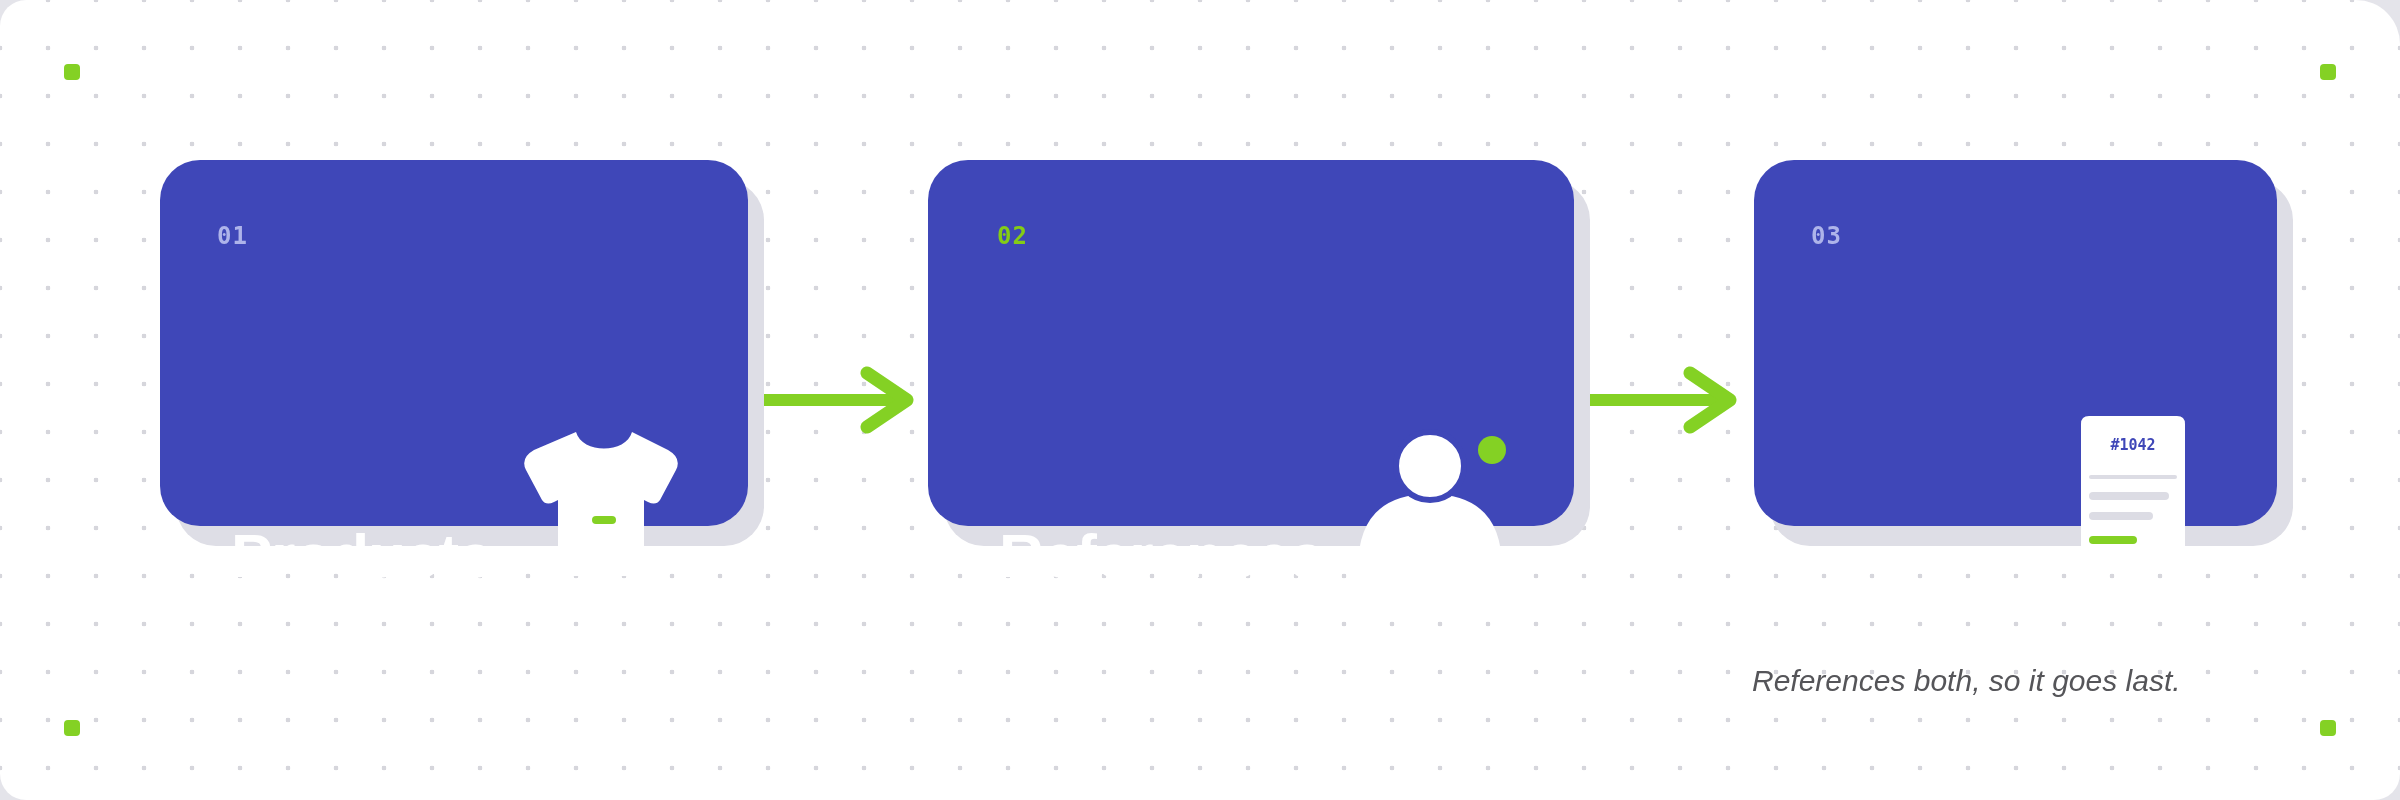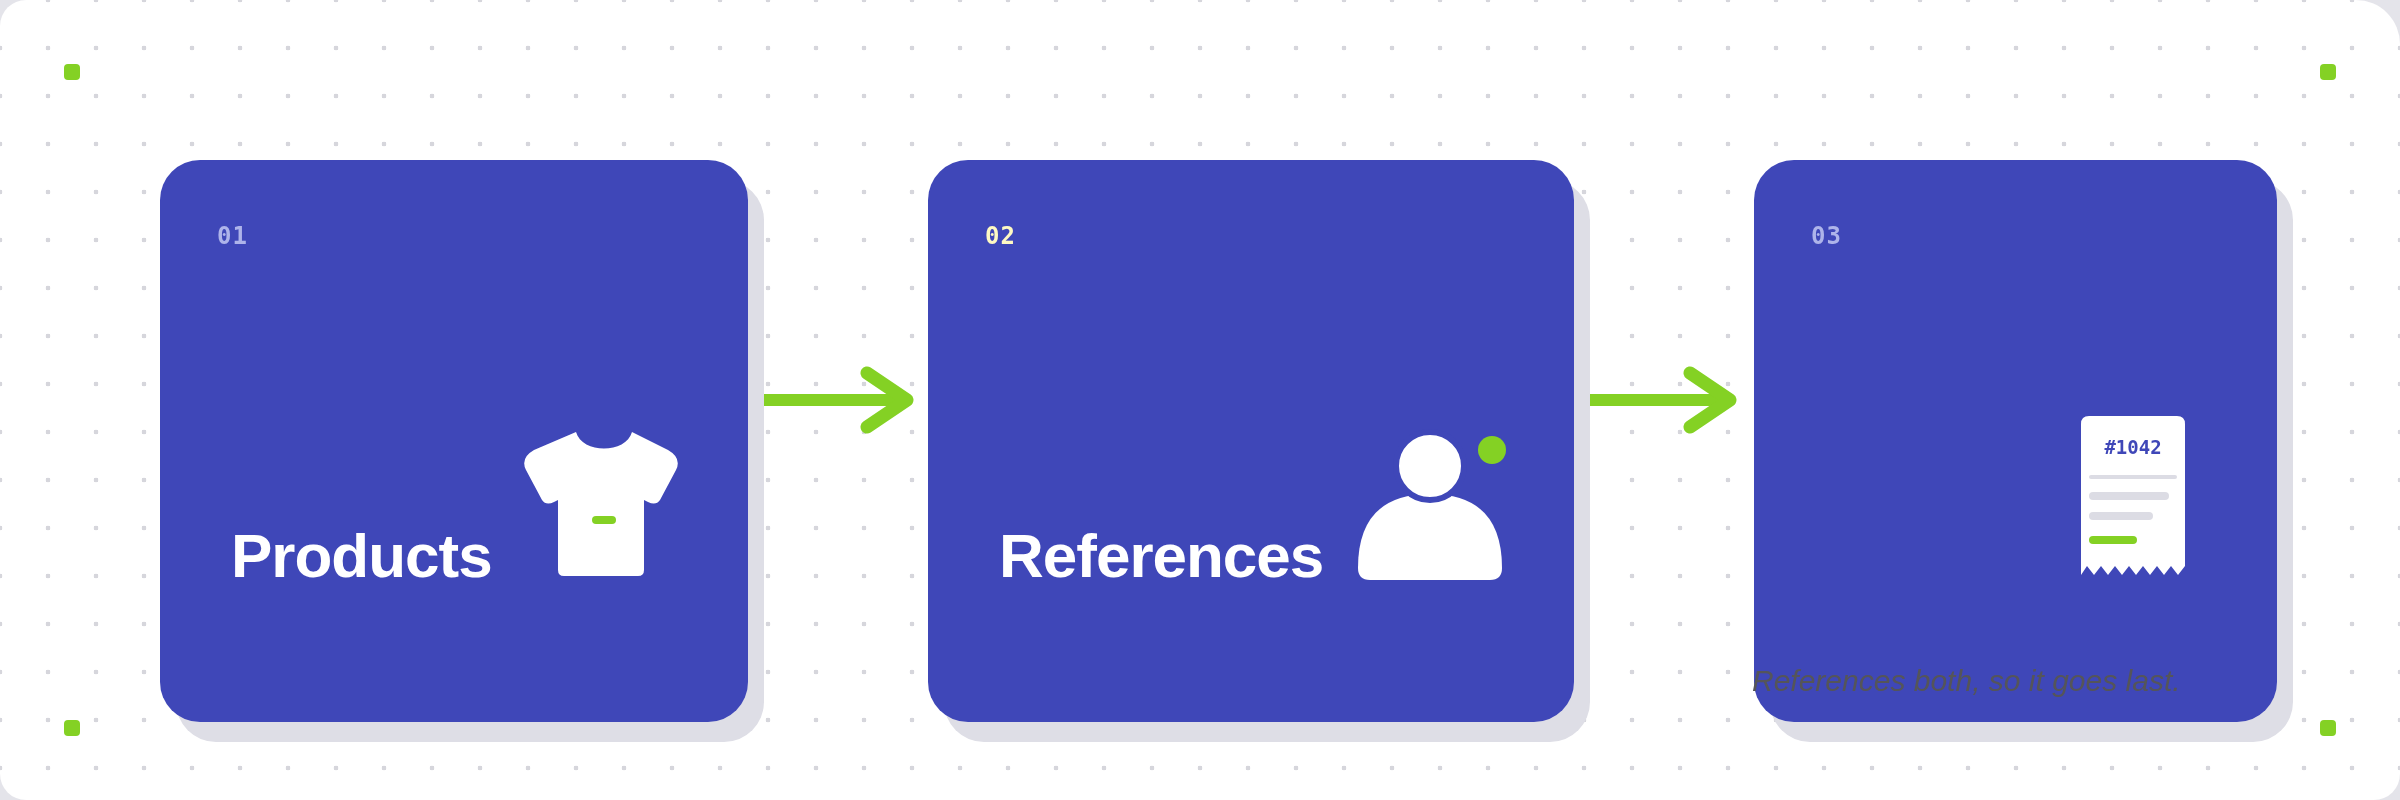--- a/index.html
+++ b/index.html
@@ -8,21 +8,21 @@
     position: absolute; left: 0; top: 0; width: 2400px; height: 800px;
     background-color: #ffffff;
     background-image: radial-gradient(circle, #d6d6dc 2.2px, transparent 2.6px);
     background-size: 48px 48px;
     background-position: -24px -24px;
     border-radius: 26px 44px 26px 26px;
   }
   .corner-mark {
     position: absolute; width: 16px; height: 16px; border-radius: 4px;
   }
-  .card-wrap { position: absolute; top: 160px; height: 562px; }
+  .card-wrap { position: absolute; top: 160px; height: 366px; }
   .card-shadow {
     position: absolute; left: 16px; top: 20px; right: -16px; bottom: -20px;
     background: #dedee6; border-radius: 40px;
   }
   .card {
     position: absolute; inset: 0; border-radius: 40px;
   }
   .card-num {
     position: absolute; left: 57px; top: 62px;
     font-family: "DejaVu Sans Mono", monospace; font-weight: bold;
@@ -68,21 +68,21 @@
   </div>
 
   <svg class="arrow" style="left:764px;top:366px;" width="156" height="68" viewBox="0 0 156 68">
     <line x1="0" y1="34" x2="140" y2="34" stroke="#84D124" stroke-width="12"></line>
     <polyline points="103,7 143,34 103,61" fill="none" stroke="#84D124" stroke-width="13" stroke-linecap="round" stroke-linejoin="round"></polyline>
   </svg>
 
   <div class="card-wrap" style="left:928px;width:646px;">
     <div class="card-shadow"></div>
     <div class="card" style="background:#3F47B8;">
-      <div class="card-num" style="color:#fef9c3;">02</div>
+      <div class="card-num" style="color:#84cc16;margin-left:12px;">02</div>
       <div class="card-title">References</div>
       <svg class="card-icon" style="left:428px;top:268px;" width="160" height="160" viewBox="0 0 160 160">
         <circle cx="74" cy="38" r="34" fill="#ffffff"></circle>
         <path d="M2 140 Q2 66 74 66 Q146 66 146 140 Q146 152 134 152 L14 152 Q2 152 2 140 Z" fill="#ffffff"></path>
         <circle cx="74" cy="38" r="34" fill="#ffffff" stroke="#3F47B8" stroke-width="6"></circle>
         <circle cx="136" cy="22" r="14" fill="#84D124"></circle>
       </svg>
     </div>
   </div>
 
@@ -96,19 +96,19 @@
     <div class="card" style="background:#3F47B8;">
       <div class="card-num" style="color:#AEB4EA;">03</div>
       <div class="card-icon" style="left:327px;top:256px;width:104px;height:160px;">
         <svg width="104" height="160" viewBox="0 0 104 160" style="position:absolute;left:0;top:0;">
           <path d="M0 8 Q0 0 8 0 L96 0 Q104 0 104 8 L104 150 L97 159 L90 150 L83 159 L76 150 L69 159 L62 150 L55 159 L48 150 L41 159 L34 150 L27 159 L20 150 L13 159 L6 150 L0 159 Z" fill="#ffffff"></path>
           <rect x="8" y="59" width="88" height="4" rx="2" fill="#dcdce4"></rect>
           <rect x="8" y="76" width="80" height="8" rx="4" fill="#dcdce4"></rect>
           <rect x="8" y="96" width="64" height="8" rx="4" fill="#dcdce4"></rect>
           <rect x="8" y="120" width="48" height="8" rx="4" fill="#84D124"></rect>
         </svg>
-        <div class="receipt-num" style="position:absolute;left:0;top:20px;width:104px;text-align:center;font-size:19px;color:#3F47B8;">#1042</div>
+        <div class="receipt-num" style="position:absolute;left:0;top:20px;width:104px;text-align:center;font-size:15px;color:#3F47B8;">#1042</div>
       </div>
     </div>
   </div>
 
   <div class="caption">References both, so it goes last.</div>
 </div>
 
 </body></html>

